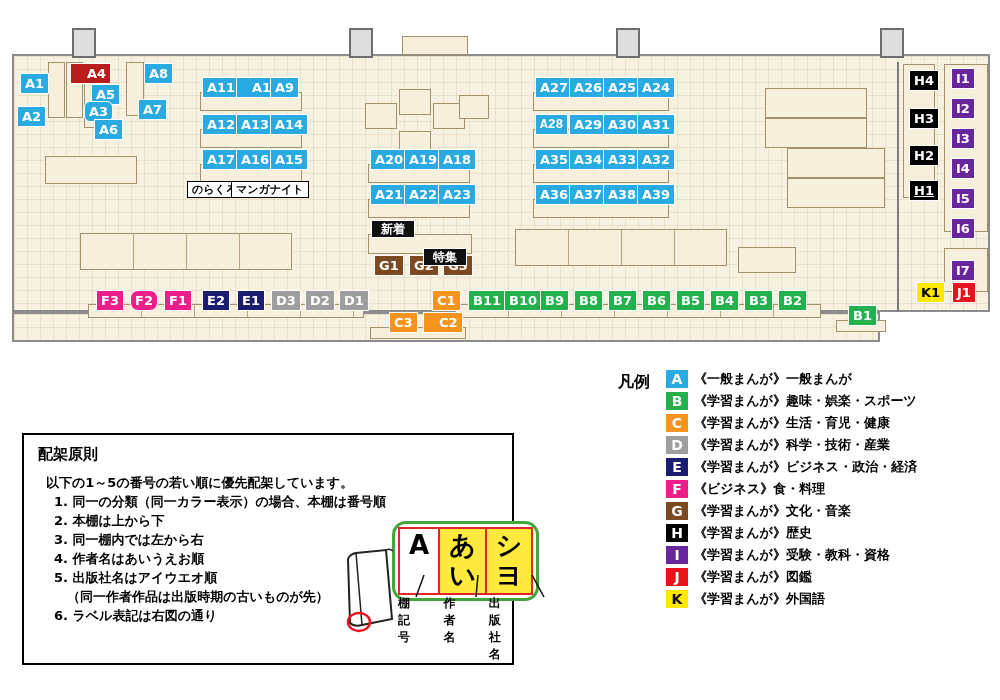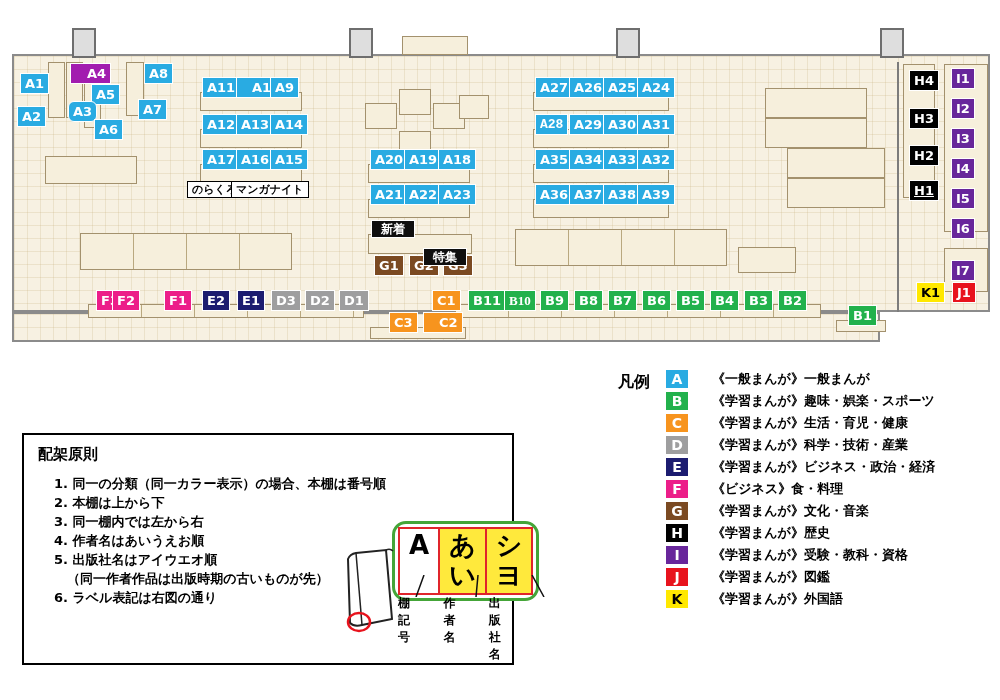--- a/index.html
+++ b/index.html
@@ -30,21 +30,21 @@
   .example-cell:first-child{margin-left:0;}
   .example-captions{position:absolute;left:374px;top:160px;display:flex;gap:28px;
     font-size:12px;font-weight:bold;}
   .pointer-svg{position:absolute;left:374px;top:140px;}
   .book-svg{position:absolute;left:310px;top:112px;}
   .legend{position:absolute;left:618px;top:370px;display:flex;align-items:flex-start;}
   .legend-title{font-size:16px;font-weight:bold;margin:2px 16px 0 0;}
   .legend-row{display:flex;align-items:center;margin-bottom:4px;}
   .legend-letter{width:22px;height:18px;text-align:center;font-size:14px;font-weight:bold;
     line-height:18px;color:#fff;flex:0 0 22px;}
-  .legend-text{font-size:13px;font-weight:bold;margin-left:24px;white-space:nowrap;}
+  .legend-text{font-size:13px;font-weight:bold;margin-left:6px;white-space:nowrap;}
 </style>
 </head>
 <body>
 
 <div class="page">
 
   <div class="map-root">
     <div class="floor" style="left:12px;top:54px;width:978px;height:258px"></div>
     <div class="floor" style="left:12px;top:312px;width:868px;height:30px"></div>
 
@@ -83,23 +83,23 @@
       <div class="shelf" style="left: 903px; top: 64px; width: 32px; height: 134px;"></div>
       <div class="shelf" style="left: 944px; top: 64px; width: 44px; height: 168px;"></div>
       <div class="shelf" style="left: 944px; top: 248px; width: 44px; height: 44px;"></div>
       <div class="pillar" style="left: 72px; top: 28px; width: 24px; height: 30px;"></div>
       <div class="pillar" style="left: 349px; top: 28px; width: 24px; height: 30px;"></div>
       <div class="pillar" style="left: 616px; top: 28px; width: 24px; height: 30px;"></div>
       <div class="pillar" style="left: 880px; top: 28px; width: 24px; height: 30px;"></div>
       <div class="wall" style="left: 897px; top: 62px; width: 2px; height: 250px;"></div>
       <div class="map-label" style="left: 20px; top: 73px; background: rgb(41, 171, 226);">A1</div>
       <div class="map-label" style="left: 17px; top: 106px; background: rgb(41, 171, 226);">A2</div>
-      <div class="map-label" style="left: 70px; top: 63px; background: #a21caf; padding-left: 16px;">A4</div>
+      <div class="map-label" style="left: 70px; top: 63px; background: #b91c1c; padding-left: 16px;">A4</div>
       <div class="map-label" style="left: 91px; top: 84px; background: rgb(41, 171, 226);">A5</div>
-      <div class="map-label" style="left: 68px; top: 101px; background: rgb(41, 171, 226); border-radius: 6px;">A3</div>
+      <div class="map-label" style="left: 84px; top: 101px; background: rgb(41, 171, 226); border-radius: 6px;">A3</div>
       <div class="map-label" style="left: 94px; top: 119px; background: rgb(41, 171, 226);">A6</div>
       <div class="map-label" style="left: 144px; top: 63px; background: rgb(41, 171, 226);">A8</div>
       <div class="map-label" style="left: 138px; top: 99px; background: rgb(41, 171, 226);">A7</div>
       <div class="map-label" style="left: 202px; top: 77px; background: rgb(41, 171, 226);">A11</div>
       <div class="map-label" style="left: 236px; top: 77px; background: rgb(41, 171, 226); padding-left: 15px;">A10</div>
       <div class="map-label" style="left: 270px; top: 77px; background: rgb(41, 171, 226);">A9</div>
       <div class="map-label" style="left: 202px; top: 114px; background: rgb(41, 171, 226);">A12</div>
       <div class="map-label" style="left: 236px; top: 114px; background: rgb(41, 171, 226);">A13</div>
       <div class="map-label" style="left: 270px; top: 114px; background: rgb(41, 171, 226);">A14</div>
       <div class="map-label" style="left: 202px; top: 149px; background: rgb(41, 171, 226);">A17</div>
@@ -137,49 +137,50 @@
       <div class="map-label" style="left: 951px; top: 68px; background: rgb(104, 38, 155);">I1</div>
       <div class="map-label" style="left: 951px; top: 98px; background: rgb(104, 38, 155);">I2</div>
       <div class="map-label" style="left: 951px; top: 128px; background: rgb(104, 38, 155);">I3</div>
       <div class="map-label" style="left: 951px; top: 158px; background: rgb(104, 38, 155);">I4</div>
       <div class="map-label" style="left: 951px; top: 188px; background: rgb(104, 38, 155);">I5</div>
       <div class="map-label" style="left: 951px; top: 218px; background: rgb(104, 38, 155);">I6</div>
       <div class="map-label" style="left: 951px; top: 260px; background: rgb(104, 38, 155);">I7</div>
       <div class="map-label" style="left: 916px; top: 282px; background: rgb(255, 232, 0); color: rgb(0, 0, 0);">K1</div>
       <div class="map-label" style="left: 952px; top: 282px; background: rgb(232, 19, 29);">J1</div>
       <div class="map-label" style="left: 96px; top: 290px; background: rgb(236, 30, 137);">F3</div>
-      <div class="map-label" style="left: 112px; top: 290px; background: rgb(236, 30, 137);">F2</div>
+      <div class="map-label" style="left: 130px; top: 290px; background: rgb(236, 30, 137); border-radius: 8px;">F2</div>
       <div class="map-label" style="left: 164px; top: 290px; background: rgb(236, 30, 137);">F1</div>
       <div class="map-label" style="left: 202px; top: 290px; background: rgb(28, 28, 112);">E2</div>
       <div class="map-label" style="left: 237px; top: 290px; background: rgb(28, 28, 112);">E1</div>
       <div class="map-label" style="left: 271px; top: 290px; background: rgb(158, 158, 159);">D3</div>
       <div class="map-label" style="left: 305px; top: 290px; background: rgb(158, 158, 159);">D2</div>
       <div class="map-label" style="left: 339px; top: 290px; background: rgb(158, 158, 159);">D1</div>
       <div class="map-label" style="left: 432px; top: 290px; background: rgb(247, 148, 30);">C1</div>
       <div class="map-label" style="left: 468px; top: 290px; background: rgb(34, 177, 76);">B11</div>
-      <div class="map-label" style="left: 504px; top: 290px; background: rgb(34, 177, 76); font-family: Liberation Serif, serif;">B10</div>
+      <div class="map-label" style="left: 504px; top: 290px; background: rgb(34, 177, 76);">B10</div>
       <div class="map-label" style="left: 540px; top: 290px; background: rgb(34, 177, 76);">B9</div>
       <div class="map-label" style="left: 574px; top: 290px; background: rgb(34, 177, 76);">B8</div>
       <div class="map-label" style="left: 608px; top: 290px; background: rgb(34, 177, 76);">B7</div>
       <div class="map-label" style="left: 642px; top: 290px; background: rgb(34, 177, 76);">B6</div>
       <div class="map-label" style="left: 676px; top: 290px; background: rgb(34, 177, 76);">B5</div>
       <div class="map-label" style="left: 710px; top: 290px; background: rgb(34, 177, 76);">B4</div>
       <div class="map-label" style="left: 744px; top: 290px; background: rgb(34, 177, 76);">B3</div>
       <div class="map-label" style="left: 778px; top: 290px; background: rgb(34, 177, 76);">B2</div>
       <div class="map-label" style="left: 389px; top: 312px; background: rgb(247, 148, 30);">C3</div>
       <div class="map-label" style="left: 423px; top: 312px; background: rgb(247, 148, 30); padding-left: 15px;">C2</div>
       <div class="map-label" style="left: 848px; top: 305px; background: rgb(34, 177, 76);">B1</div>
       <div class="map-label tag-white" style="left: 187px; top: 181px;">のらくろ</div>
       <div class="map-label tag-white" style="left: 231px; top: 181px;">マンガナイト</div>
       <div class="map-label tag-black" style="left: 371px; top: 220px;">新着</div>
       <div class="map-label tag-black" style="left: 423px; top: 220px; margin-top: 28px;">特集</div>
     </div>
 
   <div class="rules-box">
     <div class="rules-title">配架原則</div>
+    <div class="rules-intro">以下の1～5の番号の若い順に優先配架しています。</div>
     <div>
         <div class="rule-line">1. 同一の分類（同一カラー表示）の場合、本棚は番号順</div>
         <div class="rule-line">2. 本棚は上から下</div>
         <div class="rule-line">3. 同一棚内では左から右</div>
         <div class="rule-line">4. 作者名はあいうえお順</div>
         <div class="rule-line">5. 出版社名はアイウエオ順</div>
         <div class="rule-line">　（同一作者作品は出版時期の古いものが先）</div>
         <div class="rule-line">6. ラベル表記は右図の通り</div>
       </div>
 

